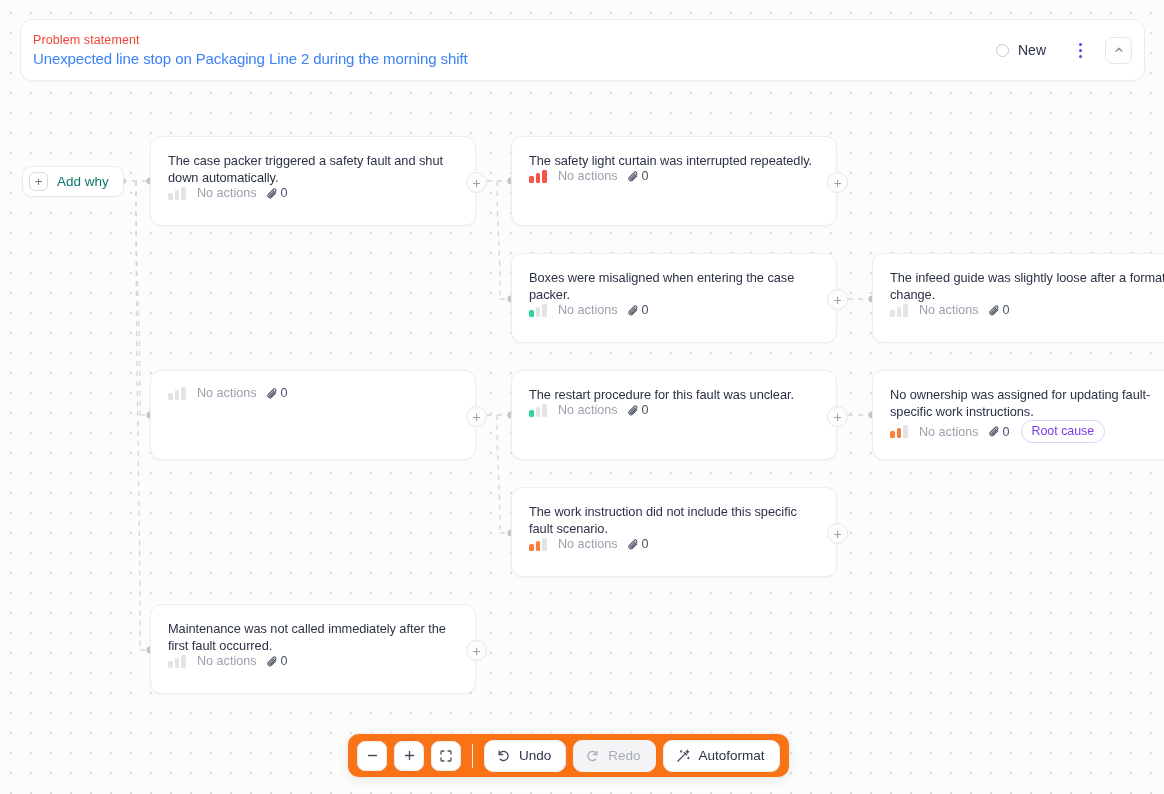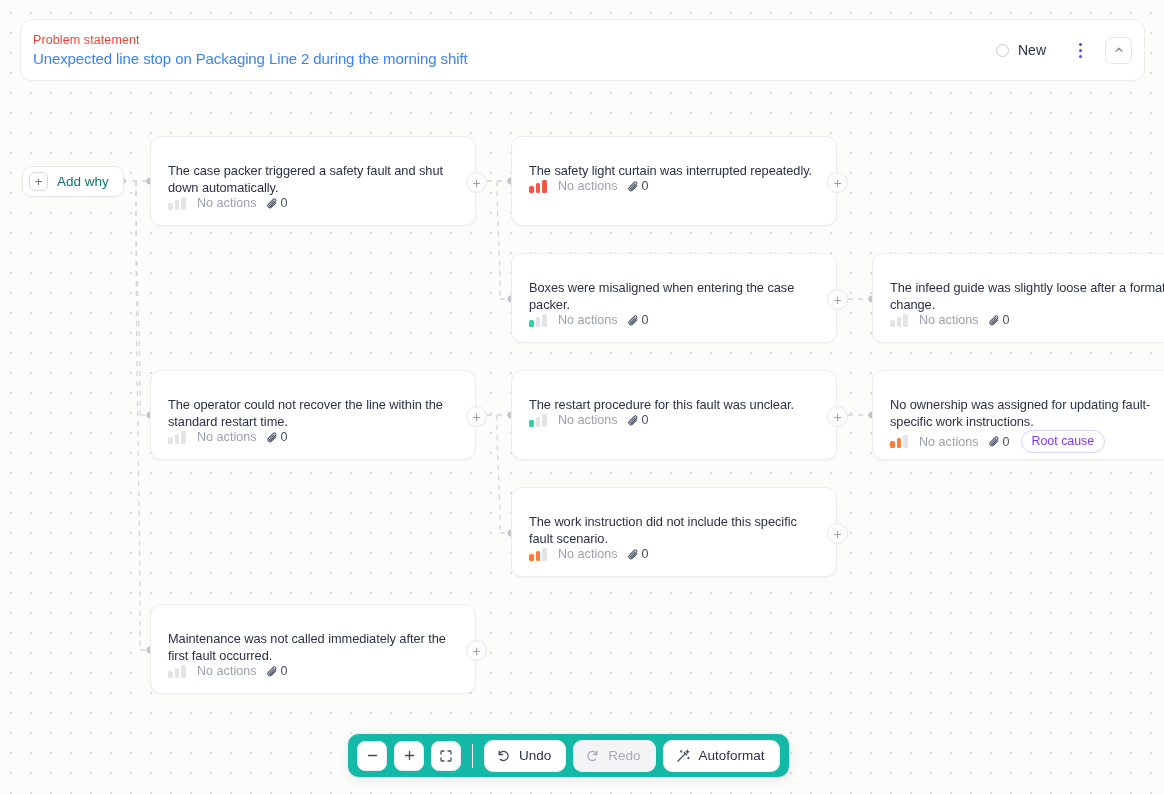--- a/index.html
+++ b/index.html
@@ -145,21 +145,21 @@
     line-height: 1;
   }
   .aw-label { font-size: 13.5px; color: #0f766e; }
 
   
   .card {
     position: absolute;
     background: #ffffff;
     border: 1px solid #ededed;
     border-radius: 11px;
-    padding: 25px 16px 0 17px;
+    padding: 15px 16px 0 17px;
     z-index: 20;
     box-shadow: 0 1px 2px rgba(16,24,40,0.035);
     overflow: hidden;
   }
   .card-text {
     font-size: 12.8px;
     line-height: 17.2px;
     color: #2b3245;
     letter-spacing: -0.05px;
   }
@@ -228,21 +228,21 @@
     z-index: 25;
     cursor: pointer;
   }
 
   
   #toolbar {
     position: absolute;
     left: 347px;
     top: 733px;
     height: 45px;
-    background: #14b8a6;
+    background: #f97316;
     border: 1px solid #efefef;
     border-radius: 12px;
     display: flex;
     align-items: center;
     gap: 7px;
     padding: 0 9px;
     z-index: 45;
     box-shadow: 0 3px 11px rgba(16,24,40,0.07);
   }
   .tb-icon-btn {
@@ -419,21 +419,20 @@
         <div class="no-actions">No actions</div>
         <div class="attach">
           <svg width="13" height="13" viewBox="0 0 14 14" fill="none" stroke="#4b5263" stroke-width="1.15" stroke-linecap="round" stroke-linejoin="round">
             <path d="M10.6 6.4 L6.0 11.0 a2.3 2.3 0 0 1-3.3-3.3 l5.2-5.2 a1.6 1.6 0 0 1 2.3 2.3 l-5.2 5.2 a0.8 0.8 0 0 1-1.1-1.1 l4.7-4.7"></path>
           </svg>
           <span>0</span>
         </div>
       </div>
     </div>
     <div class="card" style="left: 150px; top: 370px; width: 326px; height: 90px;">
-      <div class="card-text">The operator could not recover the line within the standard restart time.</div>
       <div class="card-footer">
         <div class="sev">
           <span></span>
           <span></span>
           <span></span>
         </div>
         <div class="no-actions">No actions</div>
         <div class="attach">
           <svg width="13" height="13" viewBox="0 0 14 14" fill="none" stroke="#4b5263" stroke-width="1.15" stroke-linecap="round" stroke-linejoin="round">
             <path d="M10.6 6.4 L6.0 11.0 a2.3 2.3 0 0 1-3.3-3.3 l5.2-5.2 a1.6 1.6 0 0 1 2.3 2.3 l-5.2 5.2 a0.8 0.8 0 0 1-1.1-1.1 l4.7-4.7"></path>

